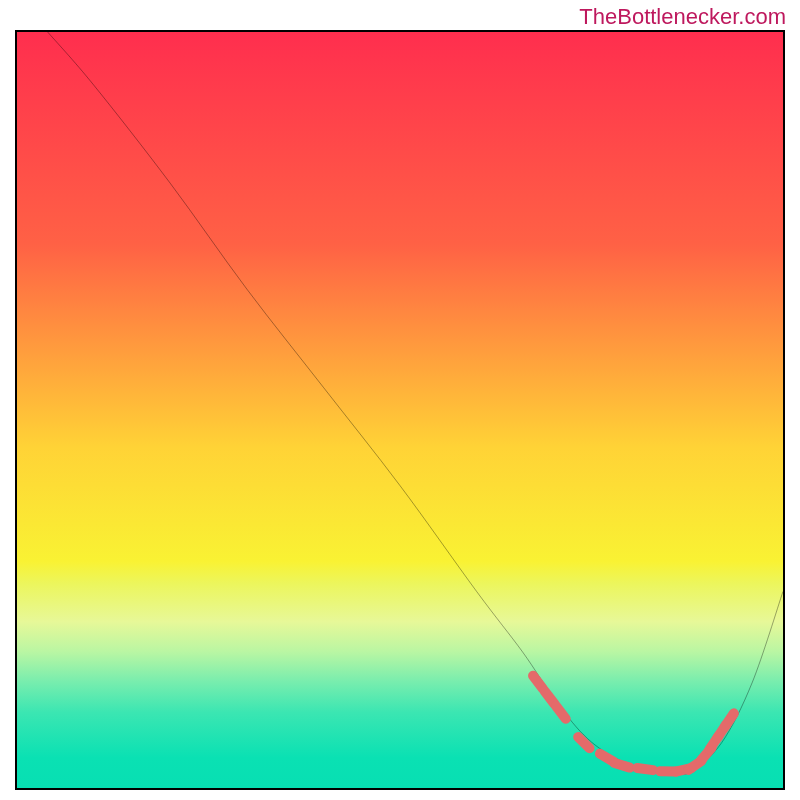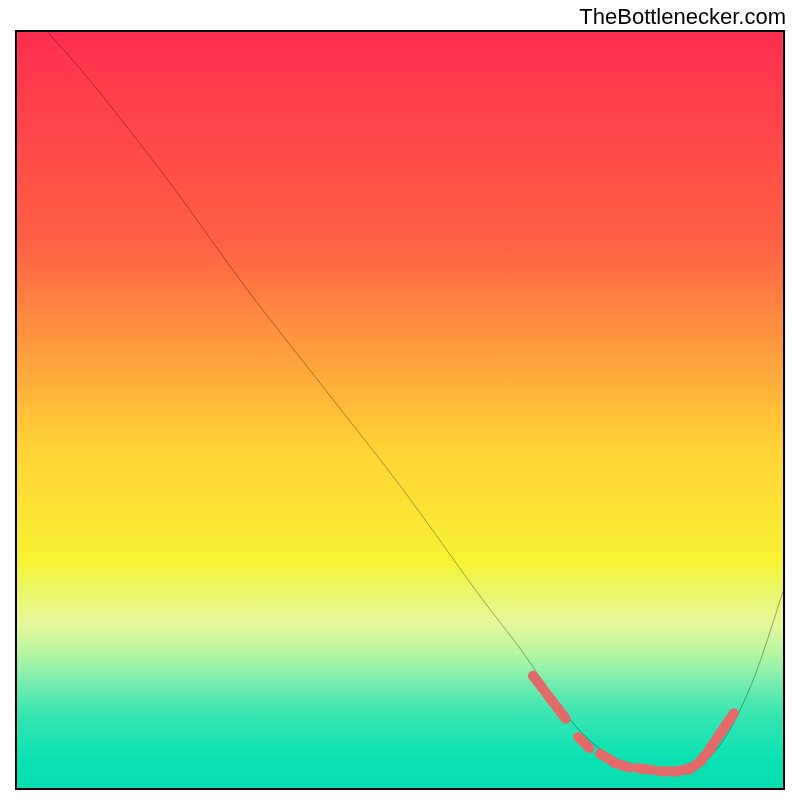--- a/index.html
+++ b/index.html
@@ -8,21 +8,21 @@
     height: 800px;
     background: #fff;
     position: relative;
     font-family: Arial, sans-serif;
   }
   .attribution {
     position: absolute;
     top: 4px;
     right: 14px;
     font-size: 22px;
-    color: #000000;
+    color: #be185d;
     font-weight: normal;
     z-index: 5;
   }
   .plot-frame {
     position: absolute;
     left: 15px;
     top: 30px;
     width: 770px;
     height: 760px;
     border: 2px solid #000;

